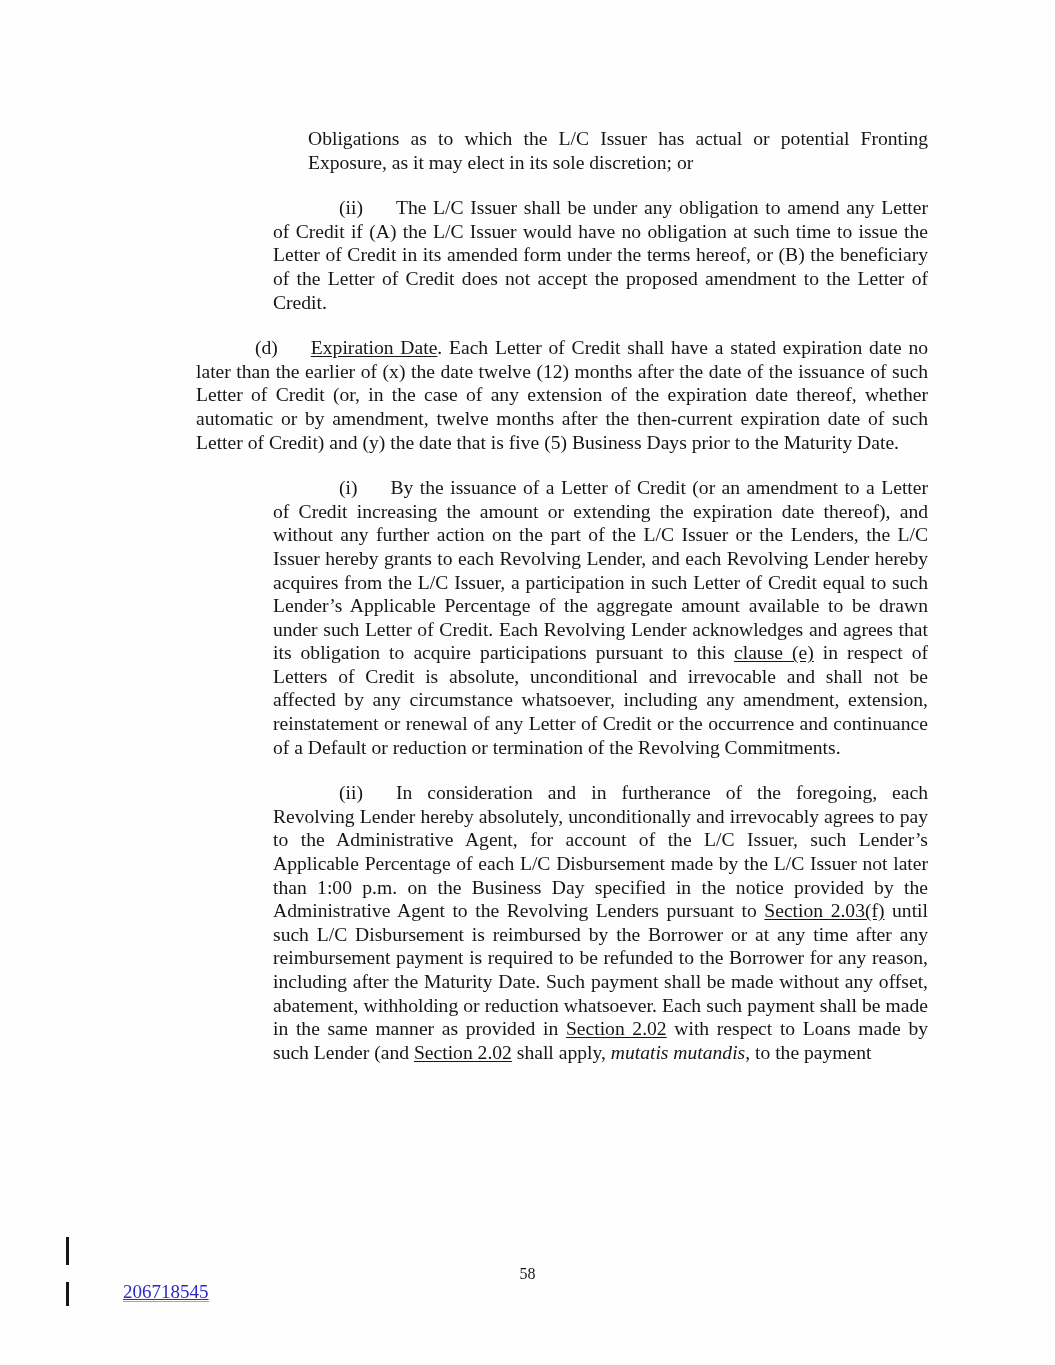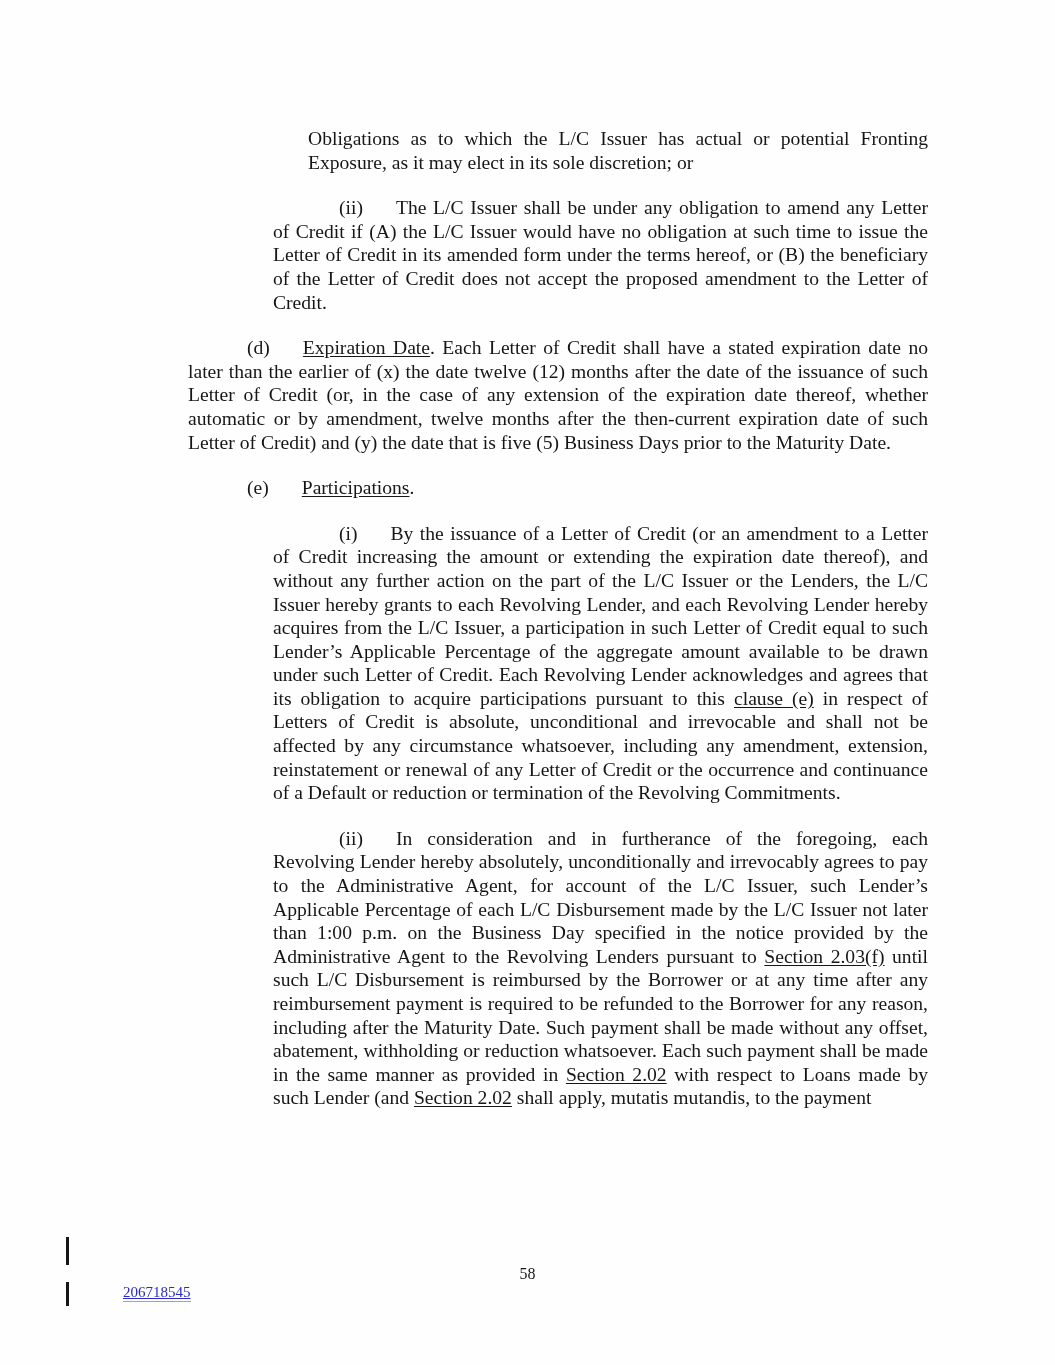--- a/index.html
+++ b/index.html
@@ -18,42 +18,42 @@
     top: 127px;
     width: 740px;
   }
   .para {
     margin: 0 0 22px 0;
     font-size: 19.6px;
     line-height: 23.6px;
     text-align: justify;
     text-justify: inter-word;
   }
-  .indent-l1   { margin-left: 0;     text-indent: 59px; }  
+  .indent-l1   { margin-left: 8px;     text-indent: 59px; }  
   .indent-l2   { margin-left: 85px;  text-indent: 66px; }  
   .indent-l3   { margin-left: 97px;  text-indent: 85px; }  
   .indent-cont3{ margin-left: 120px; text-indent: 0;    }  
   .tab   { display: inline-block; width: 33px; }
   .tab-e { display: inline-block; width: 40px; }
   .u { text-decoration: underline; text-underline-offset: 2px; }
-  .i { }
+  .i { font-style: italic; }
   .page-number {
     position: absolute;
     left: 0;
     top: 1262px;
     width: 1055px;
     text-align: center;
     font-size: 16px;
     line-height: 23.6px;
   }
   .doc-number {
     position: absolute;
     left: 123px;
     top: 1283px;
-    font-size: 15px;
+    font-size: 19px;
     line-height: 18px;
     color: #2929cc;
     text-decoration: underline;
     border-bottom: 1px solid rgba(41, 41, 204, 0.45);
     cursor: pointer;
   }
   .change-bar {
     position: absolute;
     left: 66px;
     width: 2.5px;
@@ -69,21 +69,20 @@
 
   <div class="textblock">
 
     <p class="para indent-cont3"><span>Obligations as to which the L/C Issuer has actual or potential Fronting Exposure, as it may elect in its sole discretion; or</span></p>
 
 
     <p class="para indent-l2"><span>(ii)</span><span class="tab"></span><span>The L/C Issuer shall be under any obligation to amend any Letter of Credit if (A) the L/C Issuer would have no obligation at such time to issue the Letter of Credit in its amended form under the terms hereof, or (B) the beneficiary of the Letter of Credit does not accept the proposed amendment to the Letter of Credit.</span></p>
 
     <p class="para indent-l1"><span>(d)</span><span class="tab"></span><span class="u">Expiration Date</span><span>. Each Letter of Credit shall have a stated expiration date no later than the earlier of (x) the date twelve (12) months after the date of the issuance of such Letter of Credit (or, in the case of any extension of the expiration date thereof, whether automatic or by amendment, twelve months after the then-current expiration date of such Letter of Credit) and (y) the date that is five (5) Business Days prior to the Maturity Date.</span></p>
 
-    <p class="para indent-l1"><span>(e)</span><span class="tab"></span><span class="u">Participations</span><span>.</span></p>
 
     <p class="para indent-l2"><span>(i)</span><span class="tab"></span><span>By the issuance of a Letter of Credit (or an amendment to a Letter of Credit increasing the amount or extending the expiration date thereof), and without any further action on the part of the L/C Issuer or the Lenders, the L/C Issuer hereby grants to each Revolving Lender, and each Revolving Lender hereby acquires from the L/C Issuer, a participation in such Letter of Credit equal to such Lender’s Applicable Percentage of the aggregate amount available to be drawn under such Letter of Credit. Each Revolving Lender acknowledges and agrees that its obligation to acquire participations pursuant to this </span><span class="u">clause (e)</span><span> in respect of Letters of Credit is absolute, unconditional and irrevocable and shall not be affected by any circumstance whatsoever, including any amendment, extension, reinstatement or renewal of any Letter of Credit or the occurrence and continuance of a Default or reduction or termination of the Revolving Commitments.</span></p>
 
     <p class="para indent-l2"><span>(ii)</span><span class="tab"></span><span>In consideration and in furtherance of the foregoing, each Revolving Lender hereby absolutely, unconditionally and irrevocably agrees to pay to the Administrative Agent, for account of the L/C Issuer, such Lender’s Applicable Percentage of each L/C Disbursement made by the L/C Issuer not later than 1:00 p.m. on the Business Day specified in the notice provided by the Administrative Agent to the Revolving Lenders pursuant to </span><span class="u">Section 2.03(f)</span><span> until such L/C Disbursement is reimbursed by the Borrower or at any time after any reimbursement payment is required to be refunded to the Borrower for any reason, including after the Maturity Date. Such payment shall be made without any offset, abatement, withholding or reduction whatsoever. Each such payment shall be made in the same manner as provided in </span><span class="u">Section 2.02</span><span> with respect to Loans made by such Lender (and </span><span class="u">Section 2.02</span><span> shall apply, </span><span class="i">mutatis mutandis</span><span>, to the payment</span></p>
 
   </div>
 
   <div class="change-bar bar-1"></div>
   <div class="change-bar bar-2"></div>
 

